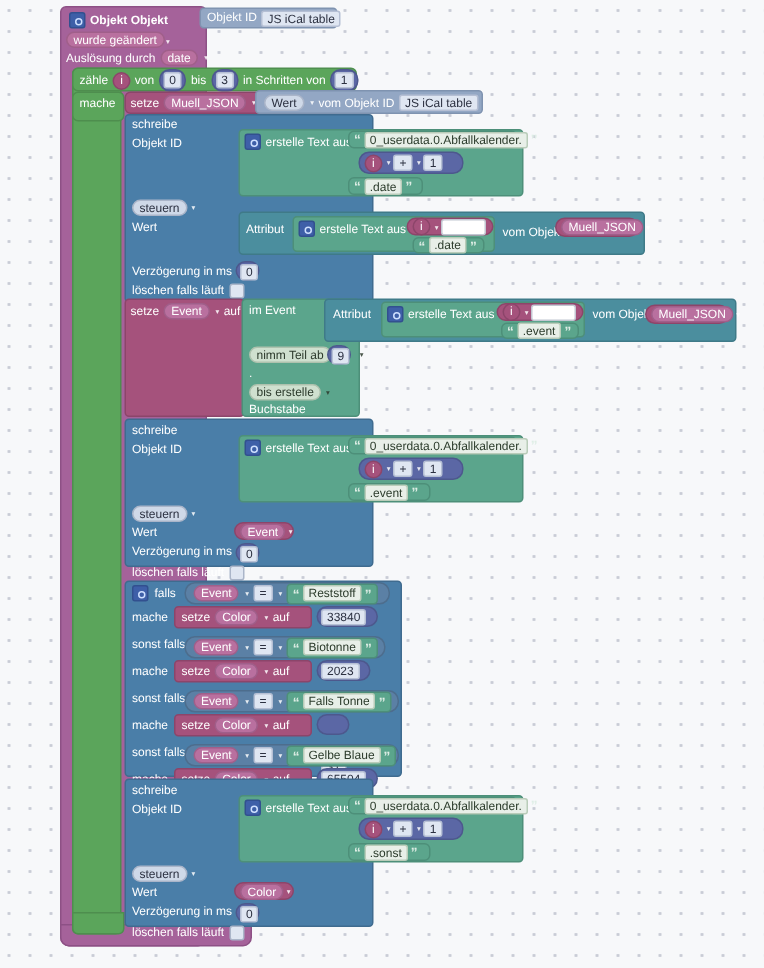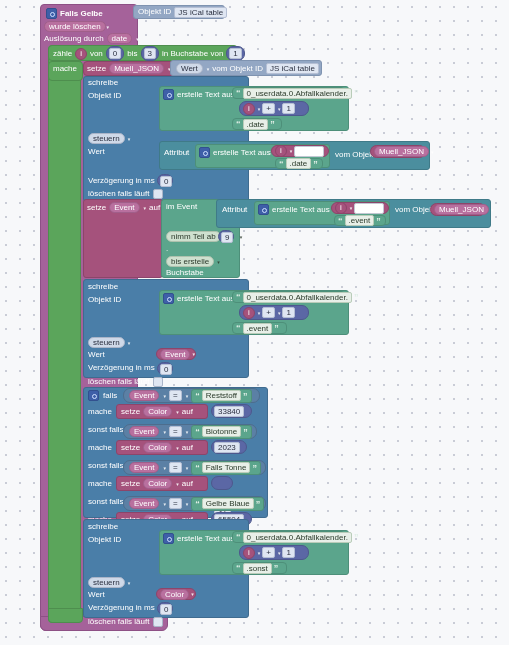--- a/index.html
+++ b/index.html
@@ -85,33 +85,33 @@
 
 <div id="workspace">
 
   <div class="blk hat" style="left:40px;top:4px;width:98px;height:627px;border-radius:4px 4px 6px 6px;"></div>
 
   <div class="blk hat" style="left:40px;top:616px;width:128px;height:15px;border-radius:0 0 6px 6px;"></div>
 
   <div class="blk" style="left:46px;top:7px;width:180px;height:13px;">
     <div class="row" style="height:13px;">
       <span class="gear"></span>
-      <span class="lbl white" style="font-weight:bold;font-size:8px;">Falls Gelbe</span>
+      <span class="lbl white" style="font-weight:bold;font-size:8px;">Objekt Objekt</span>
     </div>
   </div>
 
   <div class="blk" style="left:133px;top:5px;width:92px;height:14px;background:#93a7c4;border:1px solid #7f93b0;border-radius:3px;">
     <div class="row" style="height:12px;padding-left:4px;">
       <span class="lbl white">Objekt ID</span>
       <span class="fieldb lbl">JS iCal table</span>
     </div>
   </div>
 
   <div class="blk" style="left:44px;top:21px;height:11px;">
-    <span class="drop lbl">wurde löschen</span><span class="caret white">▾</span>
+    <span class="drop lbl">wurde geändert</span><span class="caret white">▾</span>
   </div>
 
   <div class="blk row" style="left:44px;top:33px;height:11px;gap:3px;">
     <span class="lbl white">Auslösung durch</span>
     <span class="drop lbl">date</span>
       <span class="caret white">▾</span>
   </div>
 
   <div class="blk loop" style="left:48px;top:45px;width:33px;height:578px;border-radius:4px 0 4px 4px;"></div>
   <div class="blk loop" style="left:48px;top:45px;width:190px;height:16px;border-radius:4px;"></div>
@@ -122,21 +122,21 @@
     <span class="lbl white">zähle</span>
     <span class="varpill lbl">i</span>
     <span class="lbl white">von</span>
     <span class="math lbl" style="padding:1px 2px;border-radius:7px;">
       <span class="fieldb">0</span>
     </span>
     <span class="lbl white">bis</span>
     <span class="math lbl" style="padding:1px 2px;border-radius:7px;">
       <span class="fieldb">3</span>
     </span>
-    <span class="lbl white">in Buchstabe von</span>
+    <span class="lbl white">in Schritten von</span>
     <span class="math lbl" style="padding:1px 2px;border-radius:7px;">
       <span class="fieldb">1</span>
     </span>
   </div>
 
   <div class="blk lbl white" style="left:53px;top:65px;">mache</div>
 
   <div class="blk set" style="left:83px;top:61px;width:140px;height:15px;"></div>
   <div class="blk row" style="left:87px;top:63px;height:11px;gap:3px;">
     <span class="lbl white">setze</span>

